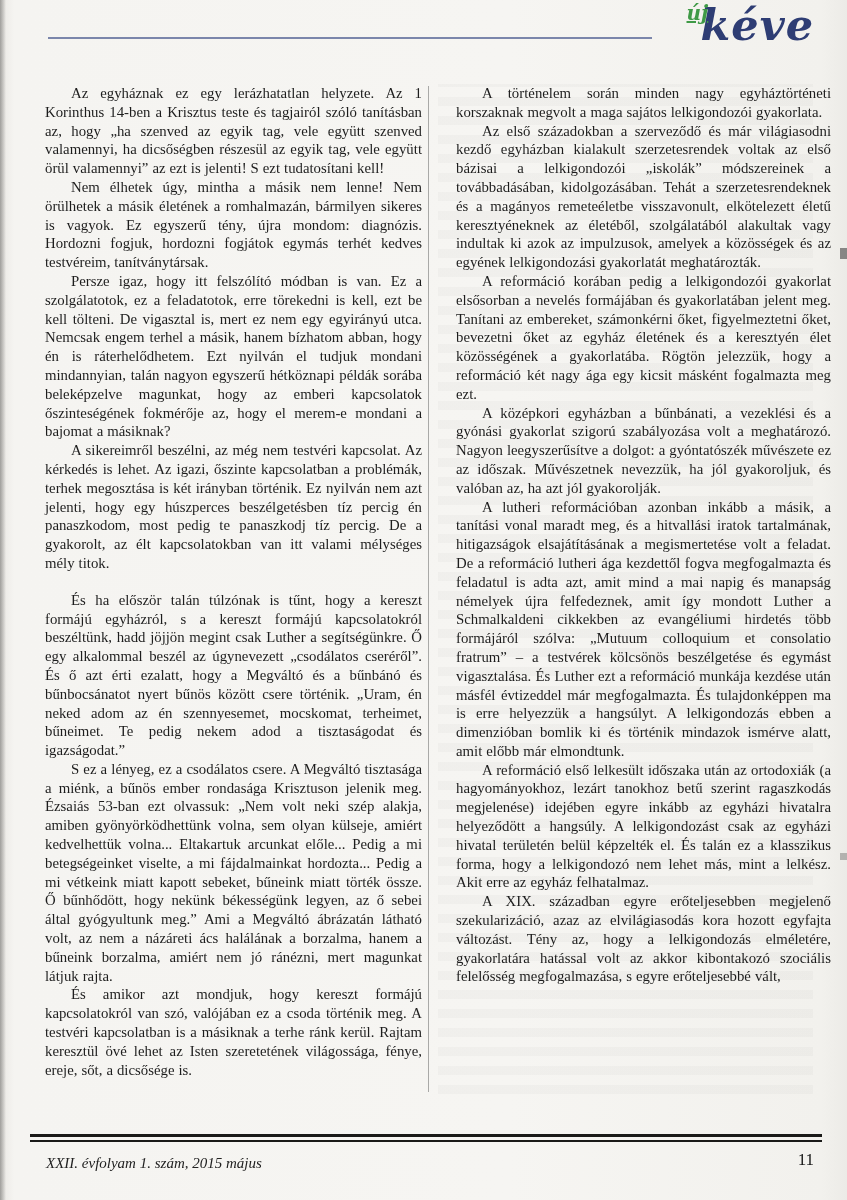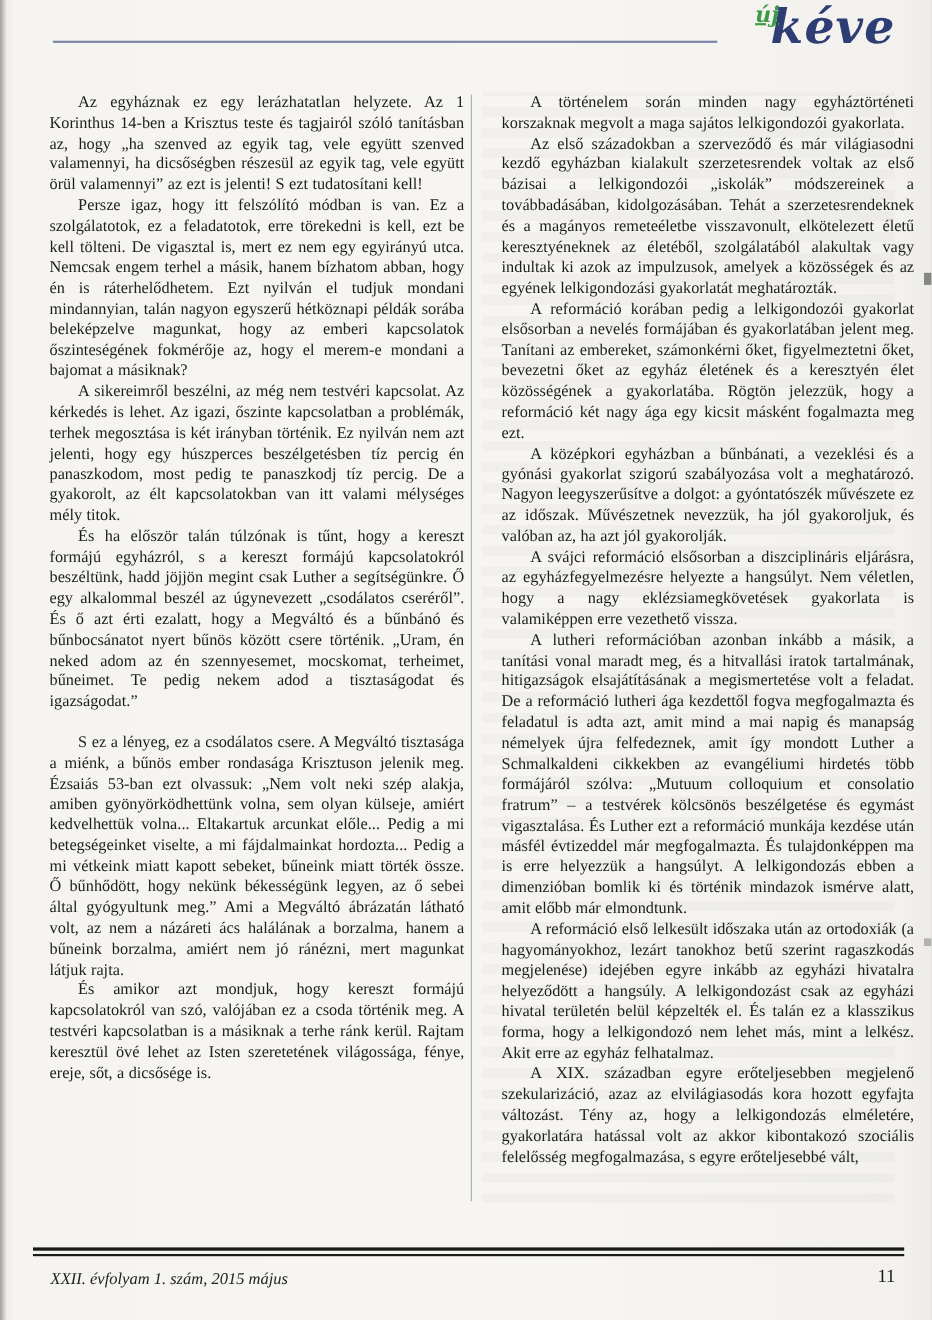--- a/index.html
+++ b/index.html
@@ -68,36 +68,36 @@
 
   <div>
     <div class="header-rule" style="background: rgb(123, 134, 171);"></div>
     <div class="logo">
       <span class="logo-uj" style="color: rgb(63, 154, 70);">új</span><span class="logo-keve" style="color: rgb(46, 61, 116);">kéve</span>
     </div>
   </div>
 
   <div class="col col-left">
       <p>Az egyháznak ez egy lerázhatatlan helyzete. Az 1 Korinthus 14-ben a Krisztus teste és tagjairól szóló tanításban az, hogy „ha szenved az egyik tag, vele együtt szenved valamennyi, ha dicsőségben részesül az egyik tag, vele együtt örül valamennyi” az ezt is jelenti! S ezt tudatosítani kell!</p>
+      <p>Nem élhetek úgy, mintha a másik nem lenne! Nem örülhetek a másik életének a romhalmazán, bármilyen sikeres is vagyok. Ez egyszerű tény, újra mondom: diagnózis. Hordozni fogjuk, hordozni fogjátok egymás terhét kedves testvéreim, tanítványtársak.</p>
       <p>Persze igaz, hogy itt felszólító módban is van. Ez a szolgálatotok, ez a feladatotok, erre törekedni is kell, ezt be kell tölteni. De vigasztal is, mert ez nem egy egyirányú utca. Nemcsak engem terhel a másik, hanem bízhatom abban, hogy én is ráterhelődhetem. Ezt nyilván el tudjuk mondani mindannyian, talán nagyon egyszerű hétköznapi példák sorába beleképzelve magunkat, hogy az emberi kapcsolatok őszinteségének fokmérője az, hogy el merem-e mondani a bajomat a másiknak?</p>
       <p>A sikereimről beszélni, az még nem testvéri kapcsolat. Az kérkedés is lehet. Az igazi, őszinte kapcsolatban a problémák, terhek megosztása is két irányban történik. Ez nyilván nem azt jelenti, hogy egy húszperces beszélgetésben tíz percig én panaszkodom, most pedig te panaszkodj tíz percig. De a gyakorolt, az élt kapcsolatokban van itt valami mélységes mély titok.</p>
       <p>És ha először talán túlzónak is tűnt, hogy a kereszt formájú egyházról, s a kereszt formájú kapcsolatokról beszéltünk, hadd jöjjön megint csak Luther a segítségünkre. Ő egy alkalommal beszél az úgynevezett „csodálatos cseréről”. És ő azt érti ezalatt, hogy a Megváltó és a bűnbánó és bűnbocsánatot nyert bűnös között csere történik. „Uram, én neked adom az én szennyesemet, mocskomat, terheimet, bűneimet. Te pedig nekem adod a tisztaságodat és igazságodat.”</p>
       <p>S ez a lényeg, ez a csodálatos csere. A Megváltó tisztasága a miénk, a bűnös ember rondasága Krisztuson jelenik meg. Ézsaiás 53-ban ezt olvassuk: „Nem volt neki szép alakja, amiben gyönyörködhettünk volna, sem olyan külseje, amiért kedvelhettük volna... Eltakartuk arcunkat előle... Pedig a mi betegségeinket viselte, a mi fájdalmainkat hordozta... Pedig a mi vétkeink miatt kapott sebeket, bűneink miatt törték össze. Ő bűnhődött, hogy nekünk békességünk legyen, az ő sebei által gyógyultunk meg.” Ami a Megváltó ábrázatán látható volt, az nem a názáreti ács halálának a borzalma, hanem a bűneink borzalma, amiért nem jó ránézni, mert magunkat látjuk rajta.</p>
       <p>És amikor azt mondjuk, hogy kereszt formájú kapcsolatokról van szó, valójában ez a csoda történik meg. A testvéri kapcsolatban is a másiknak a terhe ránk kerül. Rajtam keresztül övé lehet az Isten szeretetének világossága, fénye, ereje, sőt, a dicsősége is.</p>
     </div>
 
   <div class="divider"></div>
   <div class="bleed"></div>
 
   <div class="col col-right">
       <p>A történelem során minden nagy egyháztörténeti korszaknak megvolt a maga sajátos lelkigondozói gyakorlata.</p>
       <p>Az első századokban a szerveződő és már világiasodni kezdő egyházban kialakult szerzetesrendek voltak az első bázisai a lelkigondozói „iskolák” módszereinek a továbbadásában, kidolgozásában. Tehát a szerzetesrendeknek és a magányos remeteéletbe visszavonult, elkötelezett életű keresztyéneknek az életéből, szolgálatából alakultak vagy indultak ki azok az impulzusok, amelyek a közösségek és az egyének lelkigondozási gyakorlatát meghatározták.</p>
       <p>A reformáció korában pedig a lelkigondozói gyakorlat elsősorban a nevelés formájában és gyakorlatában jelent meg. Tanítani az embereket, számonkérni őket, figyelmeztetni őket, bevezetni őket az egyház életének és a keresztyén élet közösségének a gyakorlatába. Rögtön jelezzük, hogy a reformáció két nagy ága egy kicsit másként fogalmazta meg ezt.</p>
       <p>A középkori egyházban a bűnbánati, a vezeklési és a gyónási gyakorlat szigorú szabályozása volt a meghatározó. Nagyon leegyszerűsítve a dolgot: a gyóntatószék művészete ez az időszak. Művészetnek nevezzük, ha jól gyakoroljuk, és valóban az, ha azt jól gyakorolják.</p>
-      <p>A svájci reformáció elsősorban a diszciplináris eljárásra, az egyházfegyelmezésre helyezte a hangsúlyt. Nem véletlen, hogy a nagy eklézsiamegkövetések gyakorlata is valamiképpen erre vezethető vissza.</p>
       <p>A lutheri reformációban azonban inkább a másik, a tanítási vonal maradt meg, és a hitvallási iratok tartalmának, hitigazságok elsajátításának a megismertetése volt a feladat. De a reformáció lutheri ága kezdettől fogva megfogalmazta és feladatul is adta azt, amit mind a mai napig és manapság némelyek újra felfedeznek, amit így mondott Luther a Schmalkaldeni cikkekben az evangéliumi hirdetés több formájáról szólva: „Mutuum colloquium et consolatio fratrum” – a testvérek kölcsönös beszélgetése és egymást vigasztalása. És Luther ezt a reformáció munkája kezdése után másfél évtizeddel már megfogalmazta. És tulajdonképpen ma is erre helyezzük a hangsúlyt. A lelkigondozás ebben a dimenzióban bomlik ki és történik mindazok ismérve alatt, amit előbb már elmondtunk.</p>
       <p>A reformáció első lelkesült időszaka után az ortodoxiák (a hagyományokhoz, lezárt tanokhoz betű szerint ragaszkodás megjelenése) idejében egyre inkább az egyházi hivatalra helyeződött a hangsúly. A lelkigondozást csak az egyházi hivatal területén belül képzelték el. És talán ez a klasszikus forma, hogy a lelkigondozó nem lehet más, mint a lelkész. Akit erre az egyház felhatalmaz.</p>
       <p>A XIX. században egyre erőteljesebben megjelenő szekularizáció, azaz az elvilágiasodás kora hozott egyfajta változást. Tény az, hogy a lelkigondozás elméletére, gyakorlatára hatással volt az akkor kibontakozó szociális felelősség megfogalmazása, s egyre erőteljesebbé vált,</p>
     </div>
 
   <div class="footer-rule"></div>
   <div>
     <span class="issue">XXII. évfolyam 1. szám, 2015 május</span>
     <span class="pagenum">11</span>
   </div>

